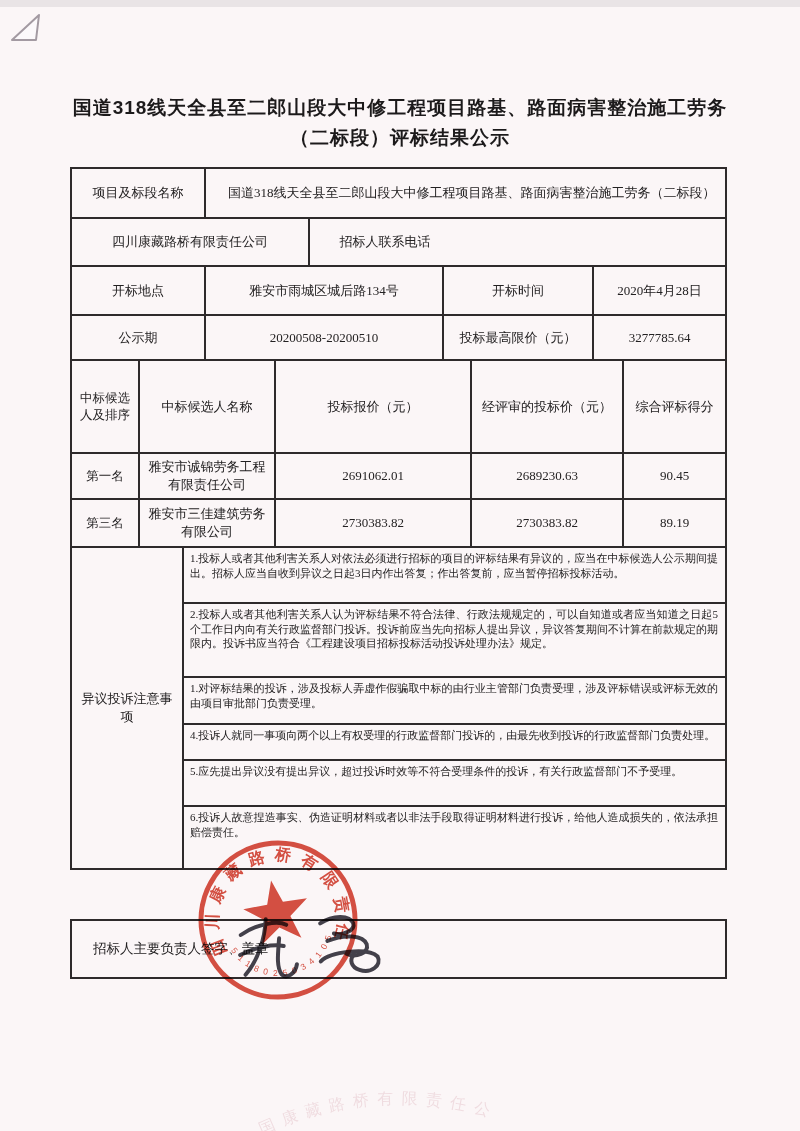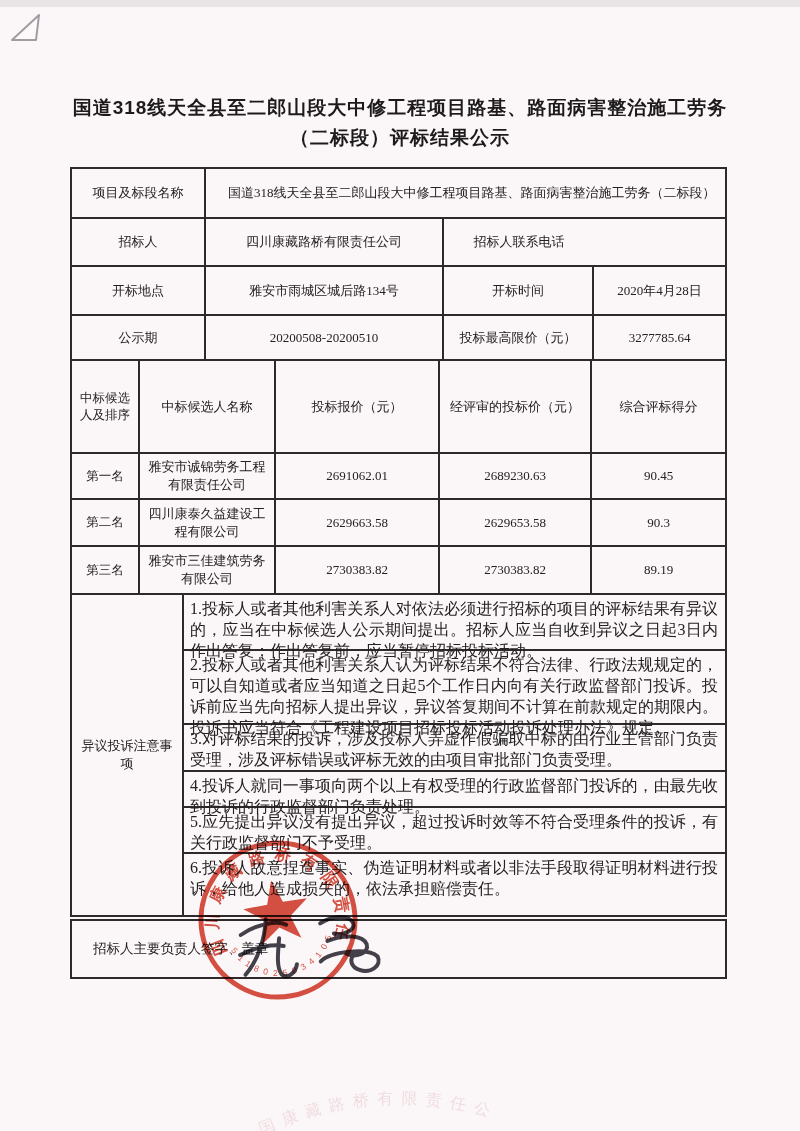--- a/index.html
+++ b/index.html
@@ -41,28 +41,28 @@
     box-sizing:border-box;
     padding:2px 4px;
     line-height:1.35;
   }
   .td:last-child{border-right:none;}
   .val-left{justify-content:flex-start;text-align:left;padding-left:22px;}
   .r1{height:50px}.r2{height:48px}.r3{height:49px}.r4{height:45px}
   .r5{height:93px}.r6{height:46px}.r7{height:47px}.r8{height:48px}
   .r9{height:320px}
   .cA{width:134px}.cB{width:238px}.cC{width:150px}.cD{flex:1}
-  .k1{width:68px;font-size:12.5px}.k2{width:136px}.k3{width:164px}.k4{width:152px}.k5{flex:1}
+  .k1{width:68px;font-size:12.5px}.k2{width:136px}.k3{width:196px}.k4{width:152px}.k5{flex:1}
   .nL{width:112px}
   .nR{flex:1;display:flex;flex-direction:column;align-items:stretch;padding:0;}
   .nItem{
     border-bottom:2px solid #2e2a2b;
     box-sizing:border-box;
     padding:3px 7px 12px 6px;
-    font-size:16px;
+    font-size:11px;
     line-height:1.32;
     text-align:justify;
   }
   .nItem:last-child{border-bottom:none;flex:1;}
   .i1{height:56px}.i2{height:74px}.i3{height:47px}.i4{height:36px}.i5{height:46px}
   .sigrow{
     position:absolute;left:70px;top:912px;width:657px;height:60px;
     border:2px solid #2e2a2b;box-sizing:border-box;
     display:flex;align-items:center;
     padding-left:21px;
@@ -100,21 +100,20 @@
   </div>
 
   <div class="tbl">
 
     <div class="tr r1">
       <div class="td cA">项目及标段名称</div>
       <div class="td cD val-left">国道318线天全县至二郎山段大中修工程项目路基、路面病害整治施工劳务（二标段）</div>
     </div>
 
     <div class="tr r2">
-      <div class="td cA">招标人</div>
       <div class="td cB">四川康藏路桥有限责任公司</div>
       <div class="td cC">招标人联系电话</div>
     </div>
 
     <div class="tr r3">
       <div class="td cA">开标地点</div>
       <div class="td cB">雅安市雨城区城后路134号</div>
       <div class="td cC">开标时间</div>
       <div class="td cD">2020年4月28日</div>
     </div>
@@ -135,42 +134,35 @@
     </div>
 
     <div class="tr r6">
       <div class="td k1">第一名</div>
       <div class="td k2">雅安市诚锦劳务工程有限责任公司</div>
       <div class="td k3">2691062.01</div>
       <div class="td k4">2689230.63</div>
       <div class="td k5">90.45</div>
     </div>
 
-    <div class="tr r7">
-      <div class="td k1">第二名</div>
-      <div class="td k2">四川康泰久益建设工程有限公司</div>
-      <div class="td k3">2629663.58</div>
-      <div class="td k4">2629653.58</div>
-      <div class="td k5">90.3</div>
-    </div>
 
     <div class="tr r8">
       <div class="td k1">第三名</div>
       <div class="td k2">雅安市三佳建筑劳务有限公司</div>
       <div class="td k3">2730383.82</div>
       <div class="td k4">2730383.82</div>
       <div class="td k5">89.19</div>
     </div>
 
     <div class="tr r9">
       <div class="td nL">异议投诉注意事项</div>
       <div class="td nR">
         <div class="nItem i1">1.投标人或者其他利害关系人对依法必须进行招标的项目的评标结果有异议的，应当在中标候选人公示期间提出。招标人应当自收到异议之日起3日内作出答复；作出答复前，应当暂停招标投标活动。</div>
         <div class="nItem i2">2.投标人或者其他利害关系人认为评标结果不符合法律、行政法规规定的，可以自知道或者应当知道之日起5个工作日内向有关行政监督部门投诉。投诉前应当先向招标人提出异议，异议答复期间不计算在前款规定的期限内。投诉书应当符合《工程建设项目招标投标活动投诉处理办法》规定。</div>
-        <div class="nItem i3">3.对评标结果的投诉，涉及投标人弄虚作假骗取中标的由行业主管部门负责受理，涉及评标错误或评标无效的由项目审批部门负责受理。</div>
+        <div class="nItem i3">1.对评标结果的投诉，涉及投标人弄虚作假骗取中标的由行业主管部门负责受理，涉及评标错误或评标无效的由项目审批部门负责受理。</div>
         <div class="nItem i4">4.投诉人就同一事项向两个以上有权受理的行政监督部门投诉的，由最先收到投诉的行政监督部门负责处理。</div>
         <div class="nItem i5">5.应先提出异议没有提出异议，超过投诉时效等不符合受理条件的投诉，有关行政监督部门不予受理。</div>
         <div class="nItem i6">6.投诉人故意捏造事实、伪造证明材料或者以非法手段取得证明材料进行投诉，给他人造成损失的，依法承担赔偿责任。</div>
       </div>
     </div>
   </div>
 
   <div class="sigrow">
     <span>招标人主要负责人签字、盖章</span>
   </div>

